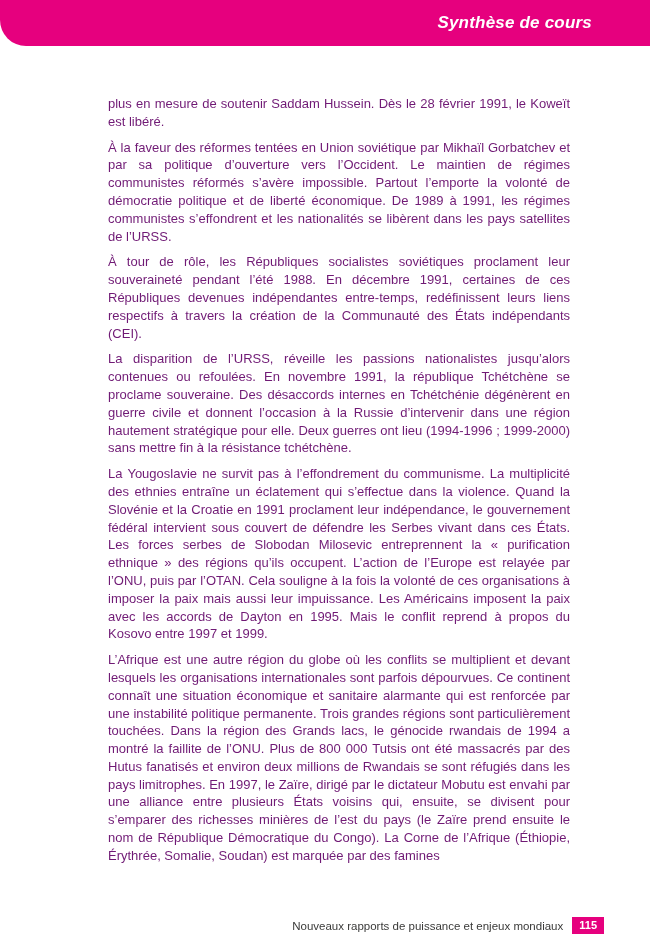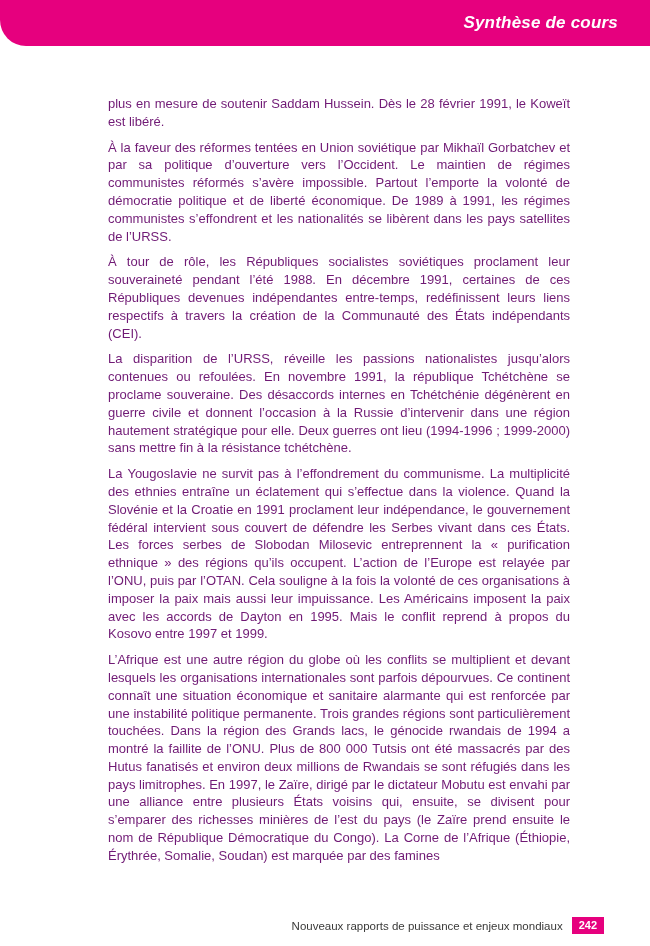--- a/index.html
+++ b/index.html
@@ -21,21 +21,21 @@
     position: absolute;
     top: 0;
     left: 0;
     width: 650px;
     height: 46px;
     background: #e6007e;
     border-bottom-left-radius: 26px;
     display: flex;
     align-items: center;
     justify-content: flex-end;
-    padding-right: 32px;
+    padding-right: 58px;
   }
   .banner-title {
     color: #ffffff;
     font-weight: bold;
     font-style: italic;
     font-size: 17px;
     letter-spacing: 0.2px;
   }
   .body-text {
     position: absolute;
@@ -86,16 +86,16 @@
     <p>plus en mesure de soutenir Saddam Hussein. Dès le 28 février 1991, le Koweït est libéré.</p>
     <p>À la faveur des réformes tentées en Union soviétique par Mikhaïl Gorbatchev et par sa politique d’ouverture vers l’Occident. Le maintien de régimes communistes réformés s’avère impossible. Partout l’emporte la volonté de démocratie politique et de liberté économique. De 1989 à 1991, les régimes communistes s’effondrent et les nationalités se libèrent dans les pays satellites de l’URSS.</p>
     <p>À tour de rôle, les Républiques socialistes soviétiques proclament leur souveraineté pendant l’été 1988. En décembre 1991, certaines de ces Républiques devenues indépendantes entre-temps, redéfinissent leurs liens respectifs à travers la création de la Communauté des États indépendants (CEI).</p>
     <p>La disparition de l’URSS, réveille les passions nationalistes jusqu’alors contenues ou refoulées. En novembre 1991, la république Tchétchène se proclame souveraine. Des désaccords internes en Tchétchénie dégénèrent en guerre civile et donnent l’occasion à la Russie d’intervenir dans une région hautement stratégique pour elle. Deux guerres ont lieu (1994-1996 ; 1999-2000) sans mettre fin à la résistance tchétchène.</p>
     <p>La Yougoslavie ne survit pas à l’effondrement du communisme. La multiplicité des ethnies entraîne un éclatement qui s’effectue dans la violence. Quand la Slovénie et la Croatie en 1991 proclament leur indépendance, le gouvernement fédéral intervient sous couvert de défendre les Serbes vivant dans ces États. Les forces serbes de Slobodan Milosevic entreprennent la « purification ethnique » des régions qu’ils occupent. L’action de l’Europe est relayée par l’ONU, puis par l’OTAN. Cela souligne à la fois la volonté de ces organisations à imposer la paix mais aussi leur impuissance. Les Américains imposent la paix avec les accords de Dayton en 1995. Mais le conflit reprend à propos du Kosovo entre 1997 et 1999.</p>
     <p>L’Afrique est une autre région du globe où les conflits se multiplient et devant lesquels les organisations internationales sont parfois dépourvues. Ce continent connaît une situation économique et sanitaire alarmante qui est renforcée par une instabilité politique permanente. Trois grandes régions sont particulièrement touchées. Dans la région des Grands lacs, le génocide rwandais de 1994 a montré la faillite de l’ONU. Plus de 800 000 Tutsis ont été massacrés par des Hutus fanatisés et environ deux millions de Rwandais se sont réfugiés dans les pays limitrophes. En 1997, le Zaïre, dirigé par le dictateur Mobutu est envahi par une alliance entre plusieurs États voisins qui, ensuite, se divisent pour s’emparer des richesses minières de l’est du pays (le Zaïre prend ensuite le nom de République Démocratique du Congo). La Corne de l’Afrique (Éthiopie, Érythrée, Somalie, Soudan) est marquée par des famines</p>
   </main>
 
   <footer class="page-footer">
     <span class="footer-caption">Nouveaux rapports de puissance et enjeux mondiaux</span>
-    <span class="page-number">242</span>
+    <span class="page-number">115</span>
   </footer>
 
 </div>
 
 </body></html>

